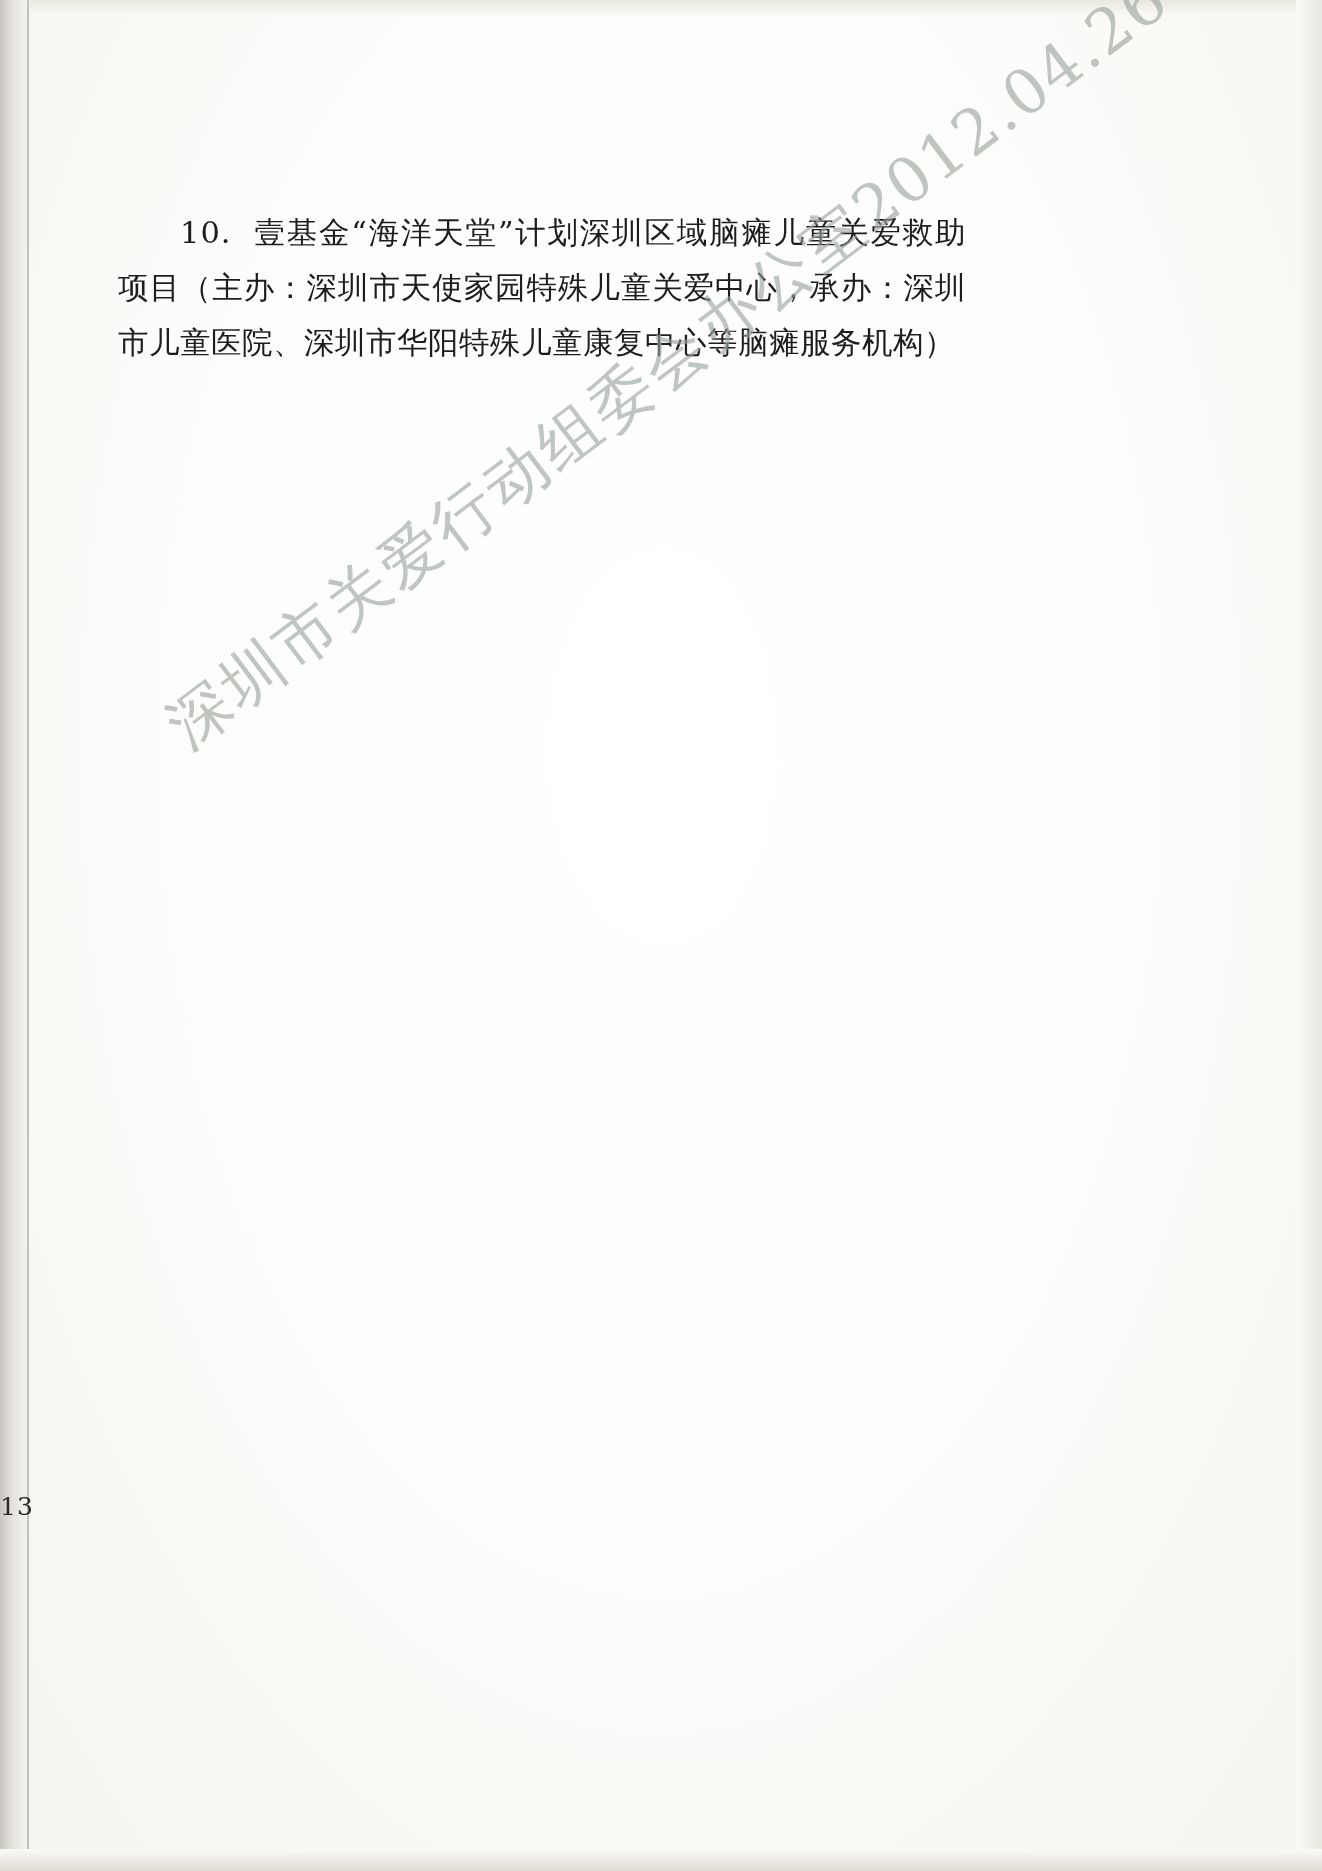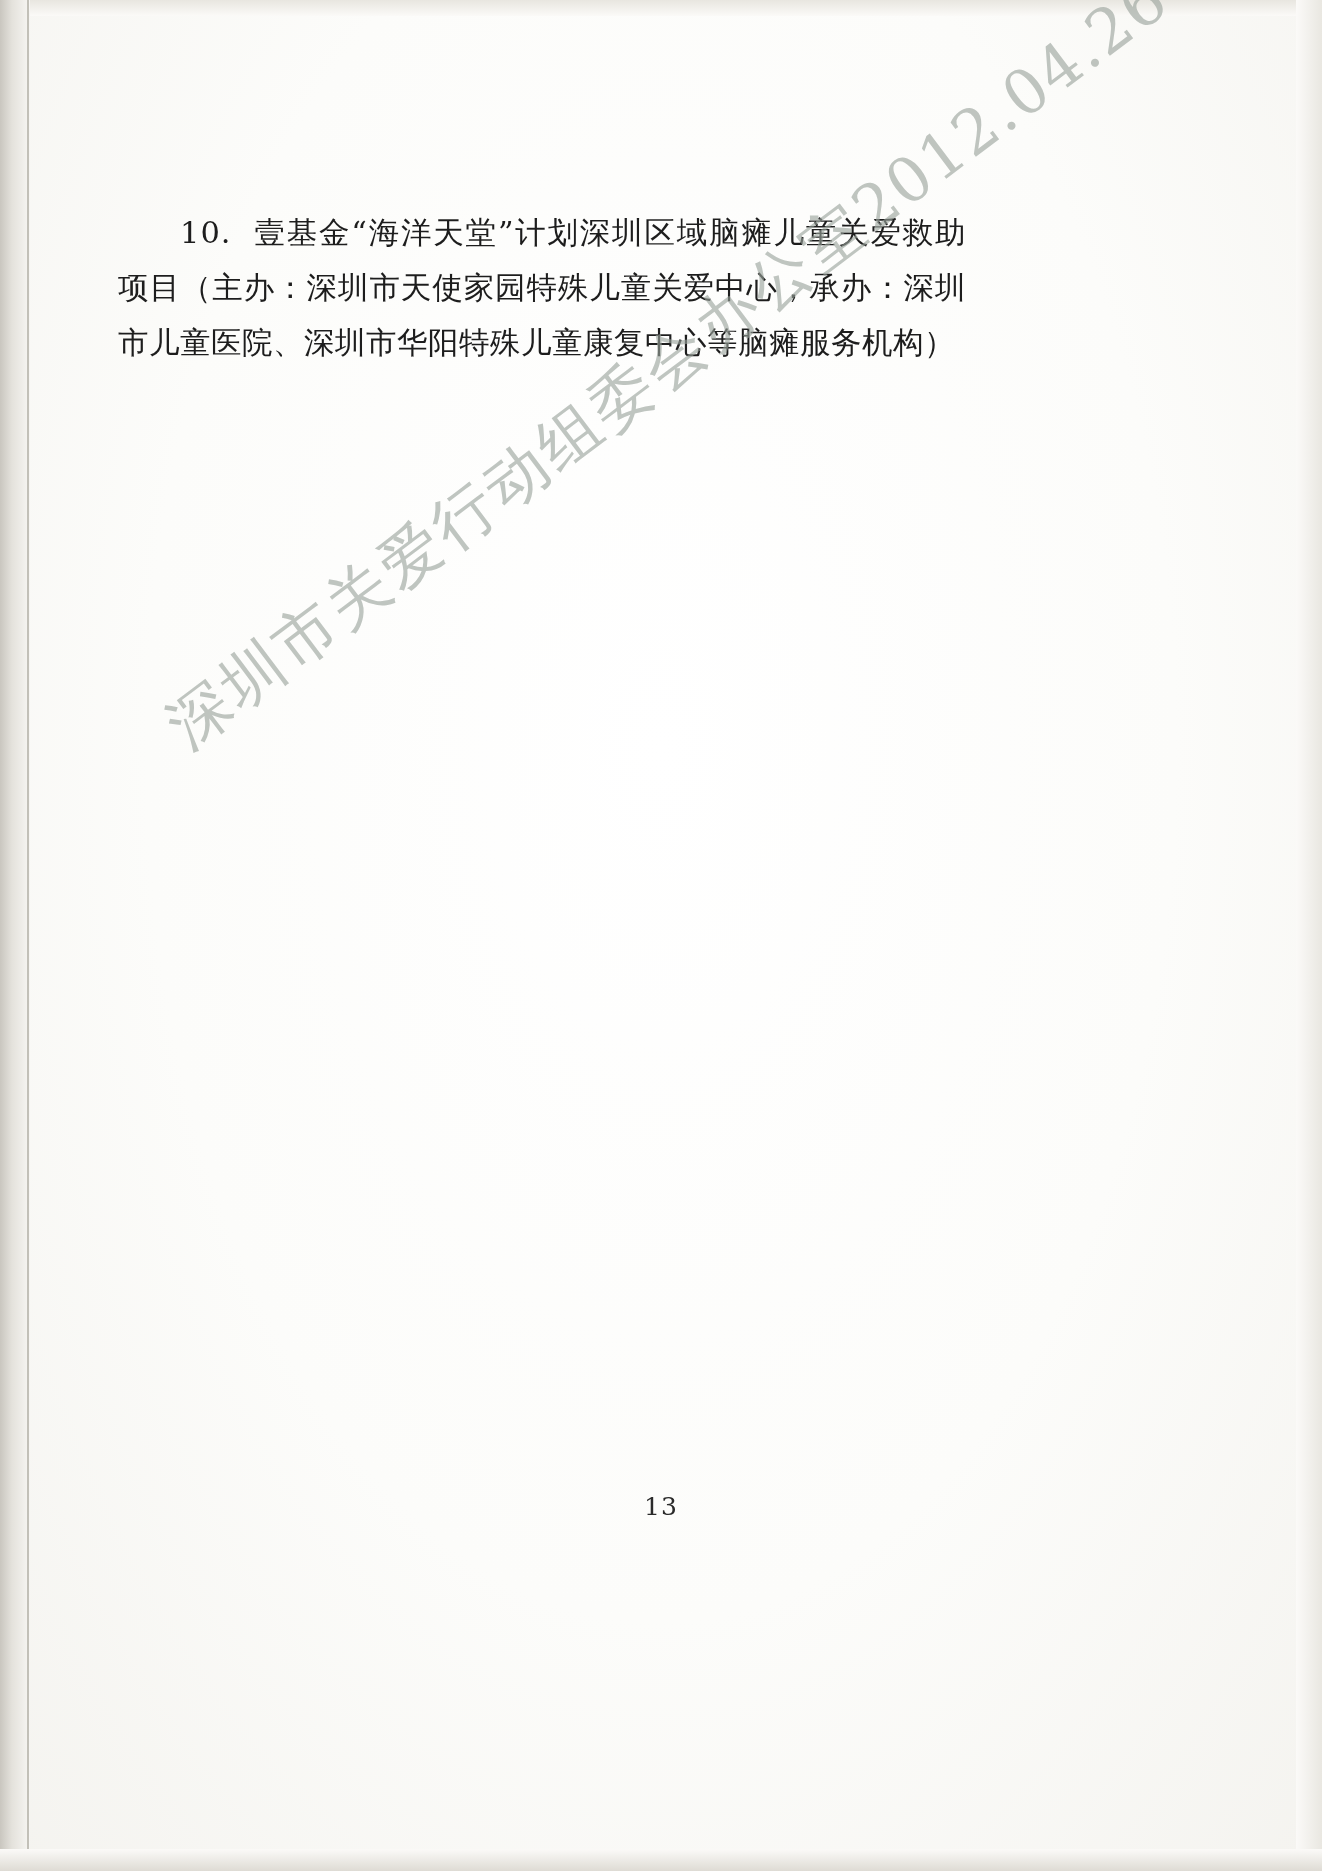--- a/index.html
+++ b/index.html
@@ -114,21 +114,20 @@
     font-family: "DejaVu Serif", "Liberation Serif", serif;
     letter-spacing: 2px;
   }
 
   
   .page-number {
     position: absolute;
     left: 0;
     right: 0;
     top: 1492px;
-    text-align: center;
     font-family: "DejaVu Serif", "Liberation Serif", serif;
     font-size: 25px;
     color: #2a2a2a;
     letter-spacing: 1px;
   }
 </style>
 </head>
 <body>
 
 <div class="page">

